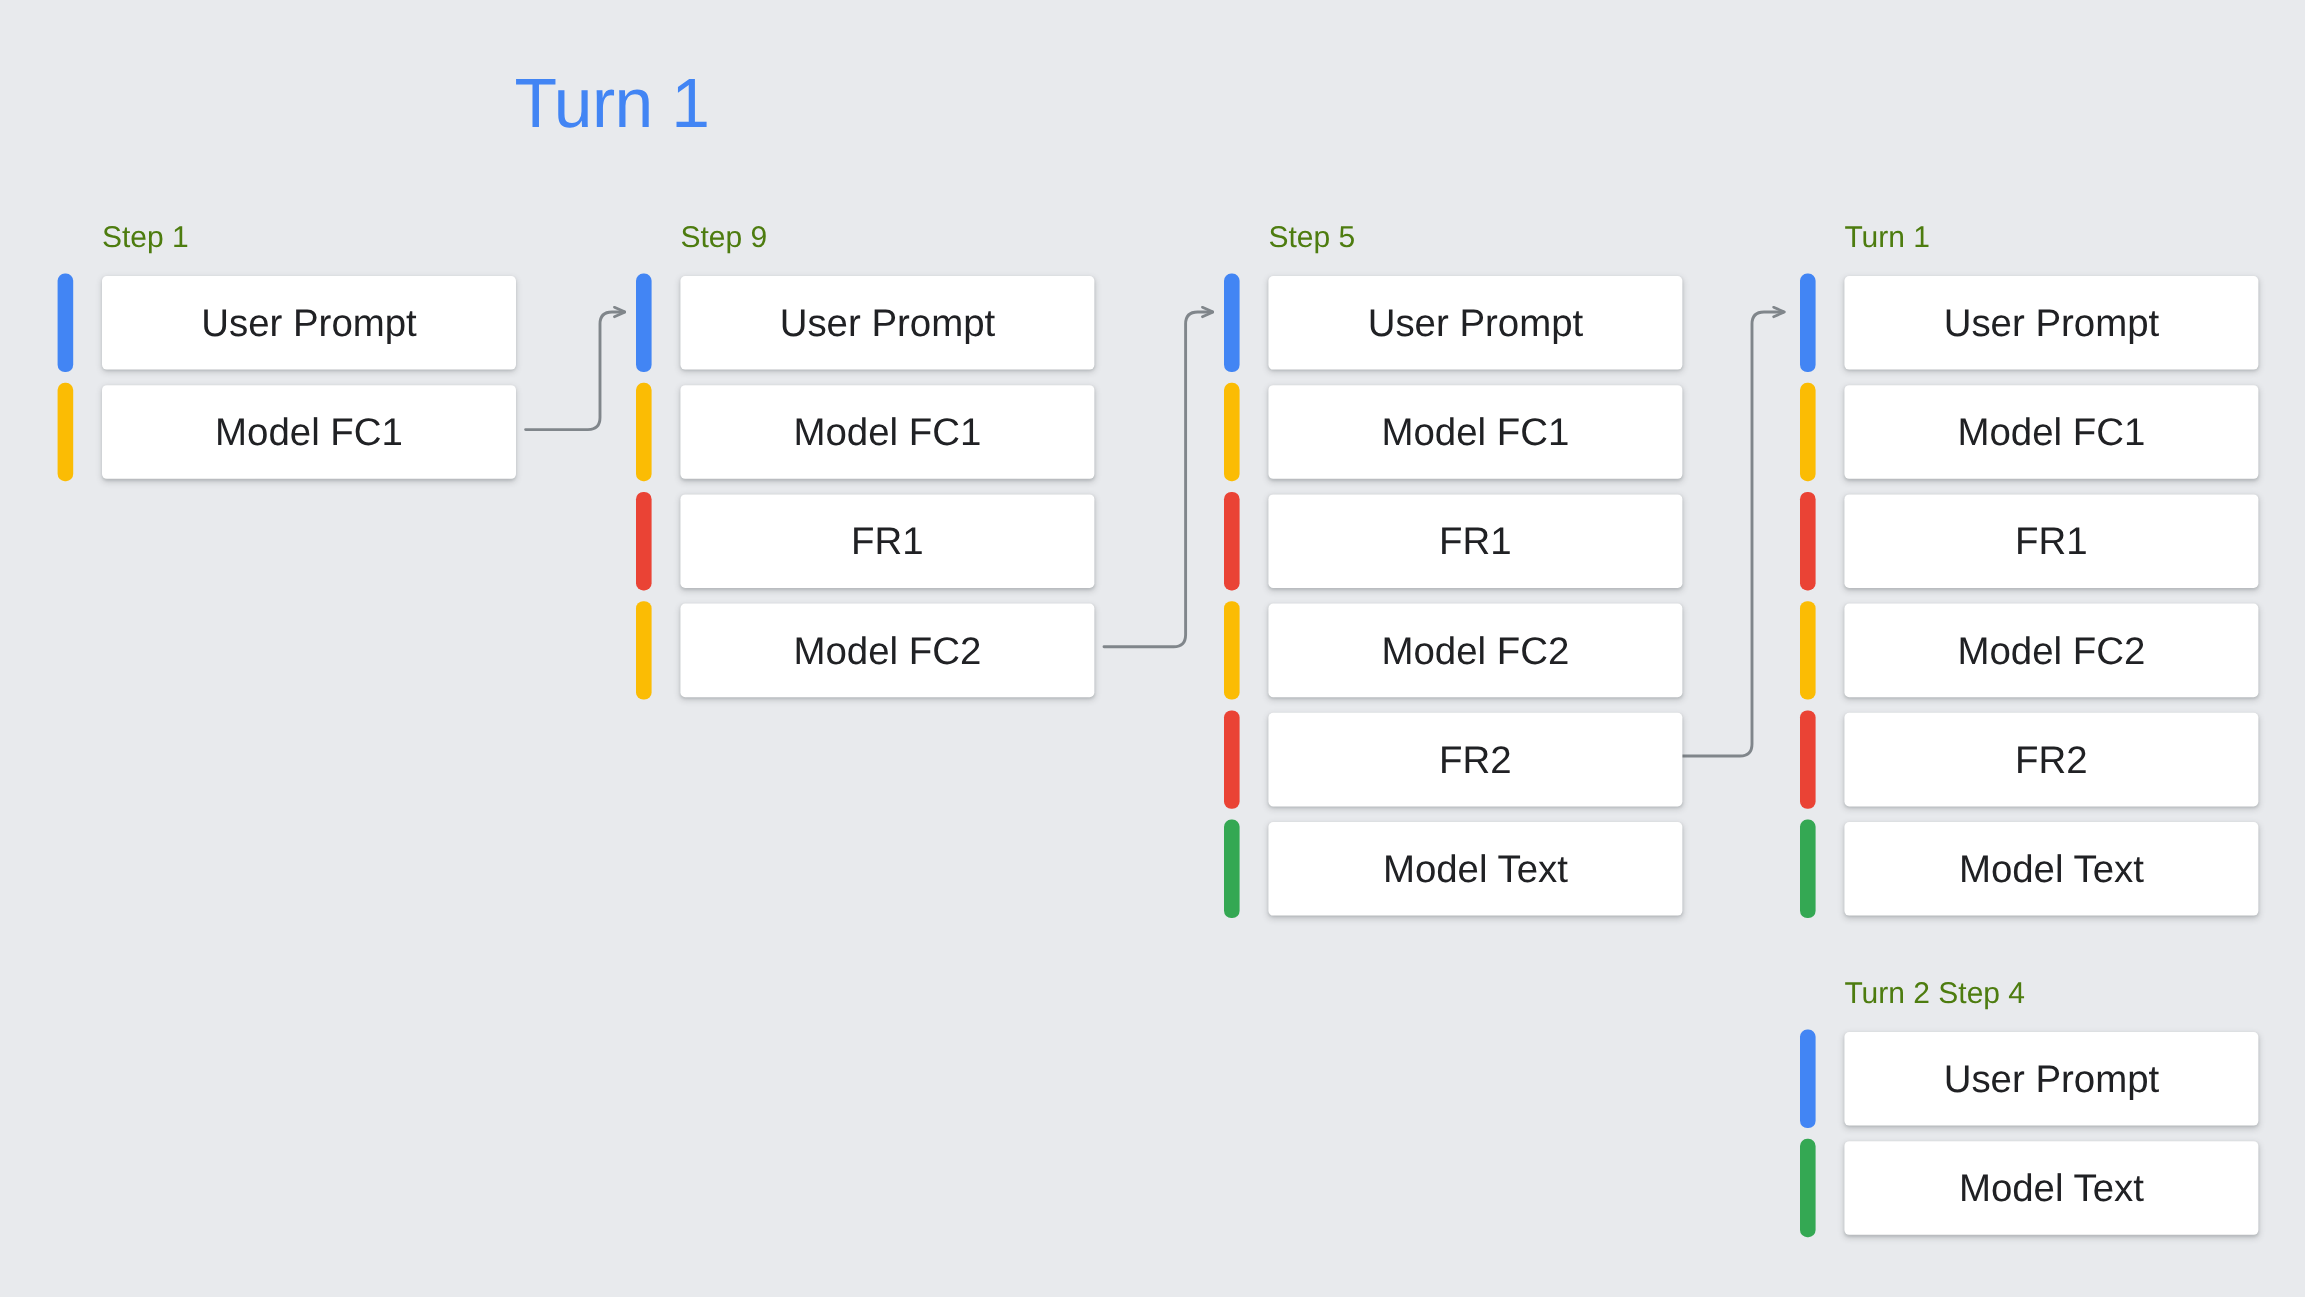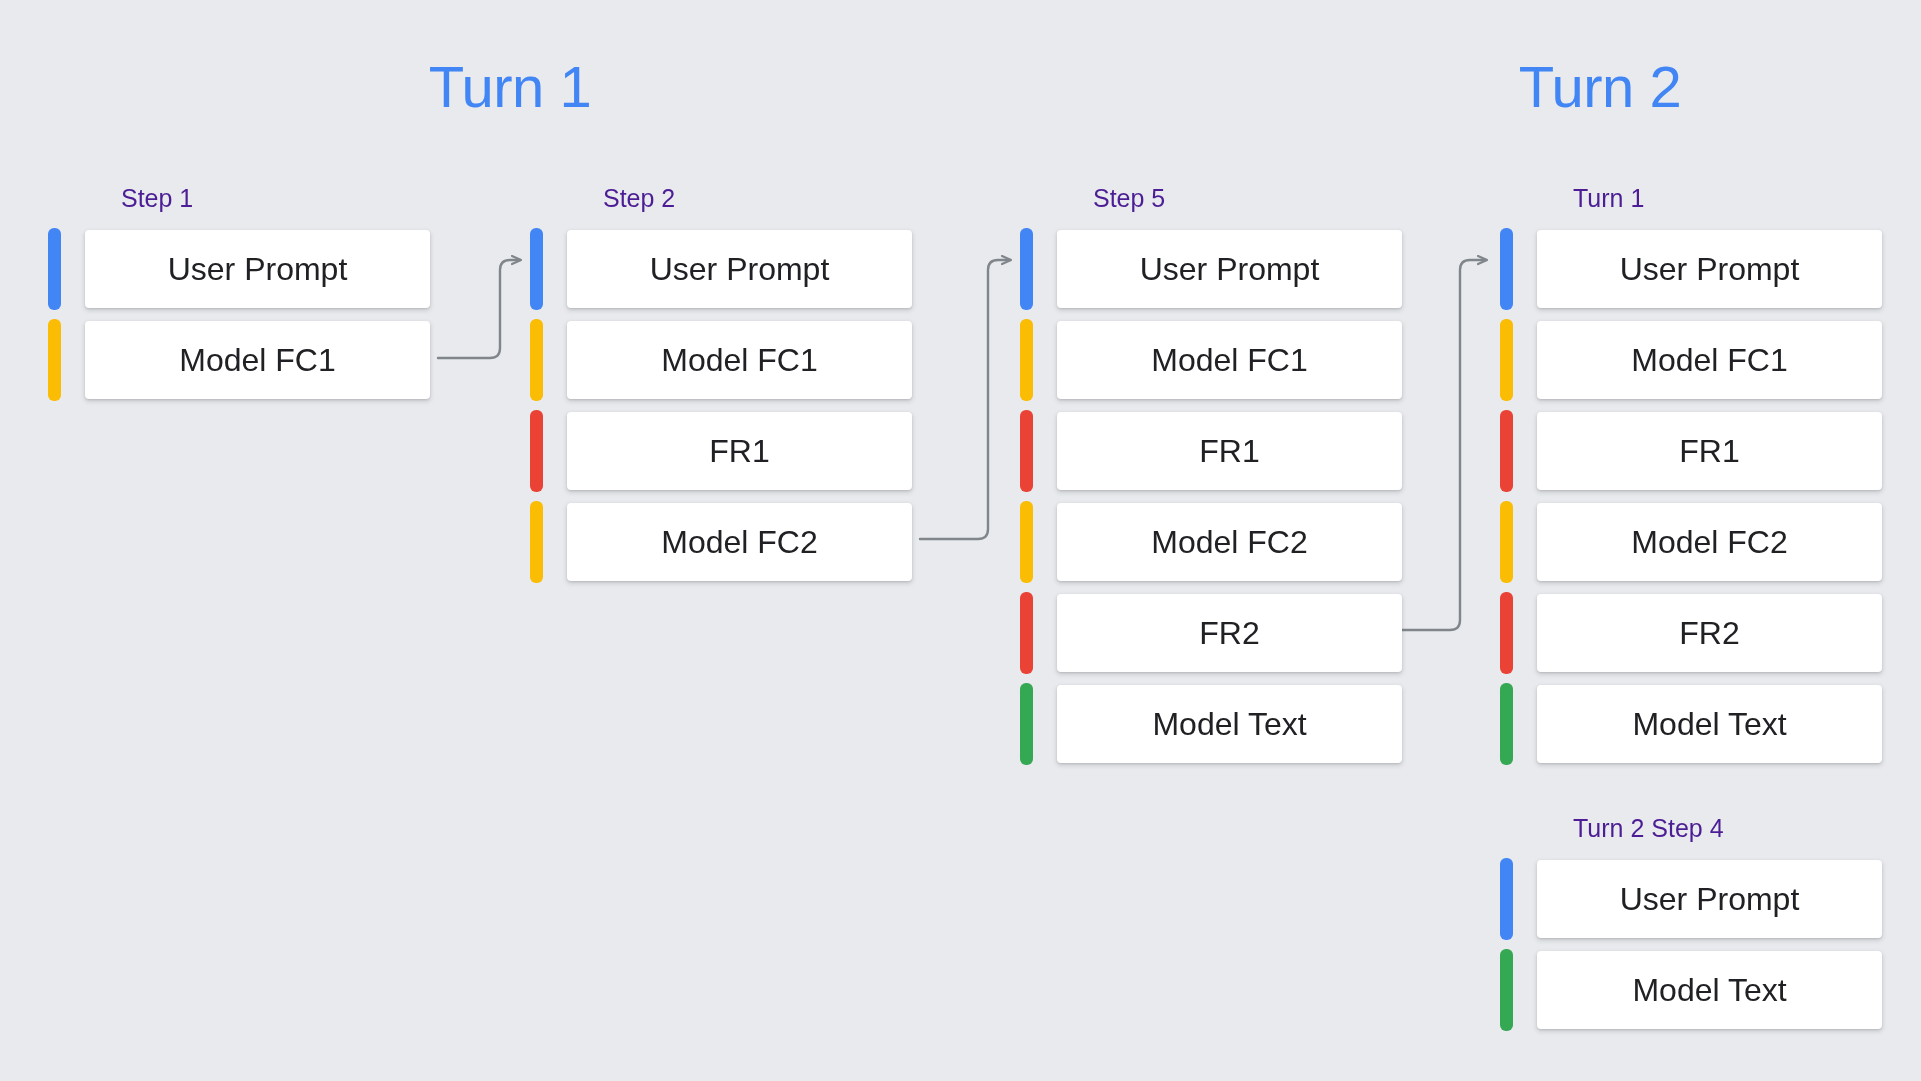--- a/index.html
+++ b/index.html
@@ -36,24 +36,23 @@
 
   
   .group {
     position: absolute;
   }
   .group-label {
     position: absolute;
     left: 37px;
     top: -42px;
     font-size: 25px;
-    color: #4c1d95;
+    color: #4d7c0f;
     white-space: nowrap;
     line-height: 1;
-    margin-left: 36px;
   }
 
   
   .row {
     position: absolute;
     left: 0;
     height: 82px;
     display: flex;
     align-items: center;
   }
@@ -102,21 +101,20 @@
     height: 1081px;
     pointer-events: none;
   }
 </style>
 </head>
 <body>
 
 <div id="stage">
 
   <div id="turn1-heading" class="turn-heading">Turn 1</div>
-  <div id="turn2-heading" class="turn-heading">Turn 2</div>
 
   <svg id="arrows" viewBox="0 0 1921 1081" width="1921" height="1081">
     <defs>
       <marker id="ah" markerWidth="11" markerHeight="11" refX="9" refY="5" orient="auto" markerUnits="userSpaceOnUse">
         <path d="M1,1 L10,5 L1,9" fill="none" stroke="#80868B" stroke-width="2.2" stroke-linecap="round" stroke-linejoin="round"></path>
       </marker>
     </defs>
 
     <path d="M 438,358 L 490,358 Q 500,358 500,348 L 500,270 Q 500,260 510,260 L 520,260" fill="none" stroke="#80868B" stroke-width="2.4" stroke-linecap="round" marker-end="url(#ah)"></path>
 
@@ -137,21 +135,21 @@
 
     <div class="row" style="top:91px;">
       <div class="bar yellow"></div>
       <div class="card">
         <span class="card-label">Model FC1</span>
       </div>
     </div>
   </div>
 
   <div class="group g2" id="group-1" style="left:530px; top:228px;">
-    <div class="group-label">Step 2</div>
+    <div class="group-label">Step 9</div>
 
     <div class="row" style="top:0px;">
       <div class="bar blue"></div>
       <div class="card">
         <span class="card-label">User Prompt</span>
       </div>
     </div>
 
     <div class="row" style="top:91px;">
       <div class="bar yellow"></div>

